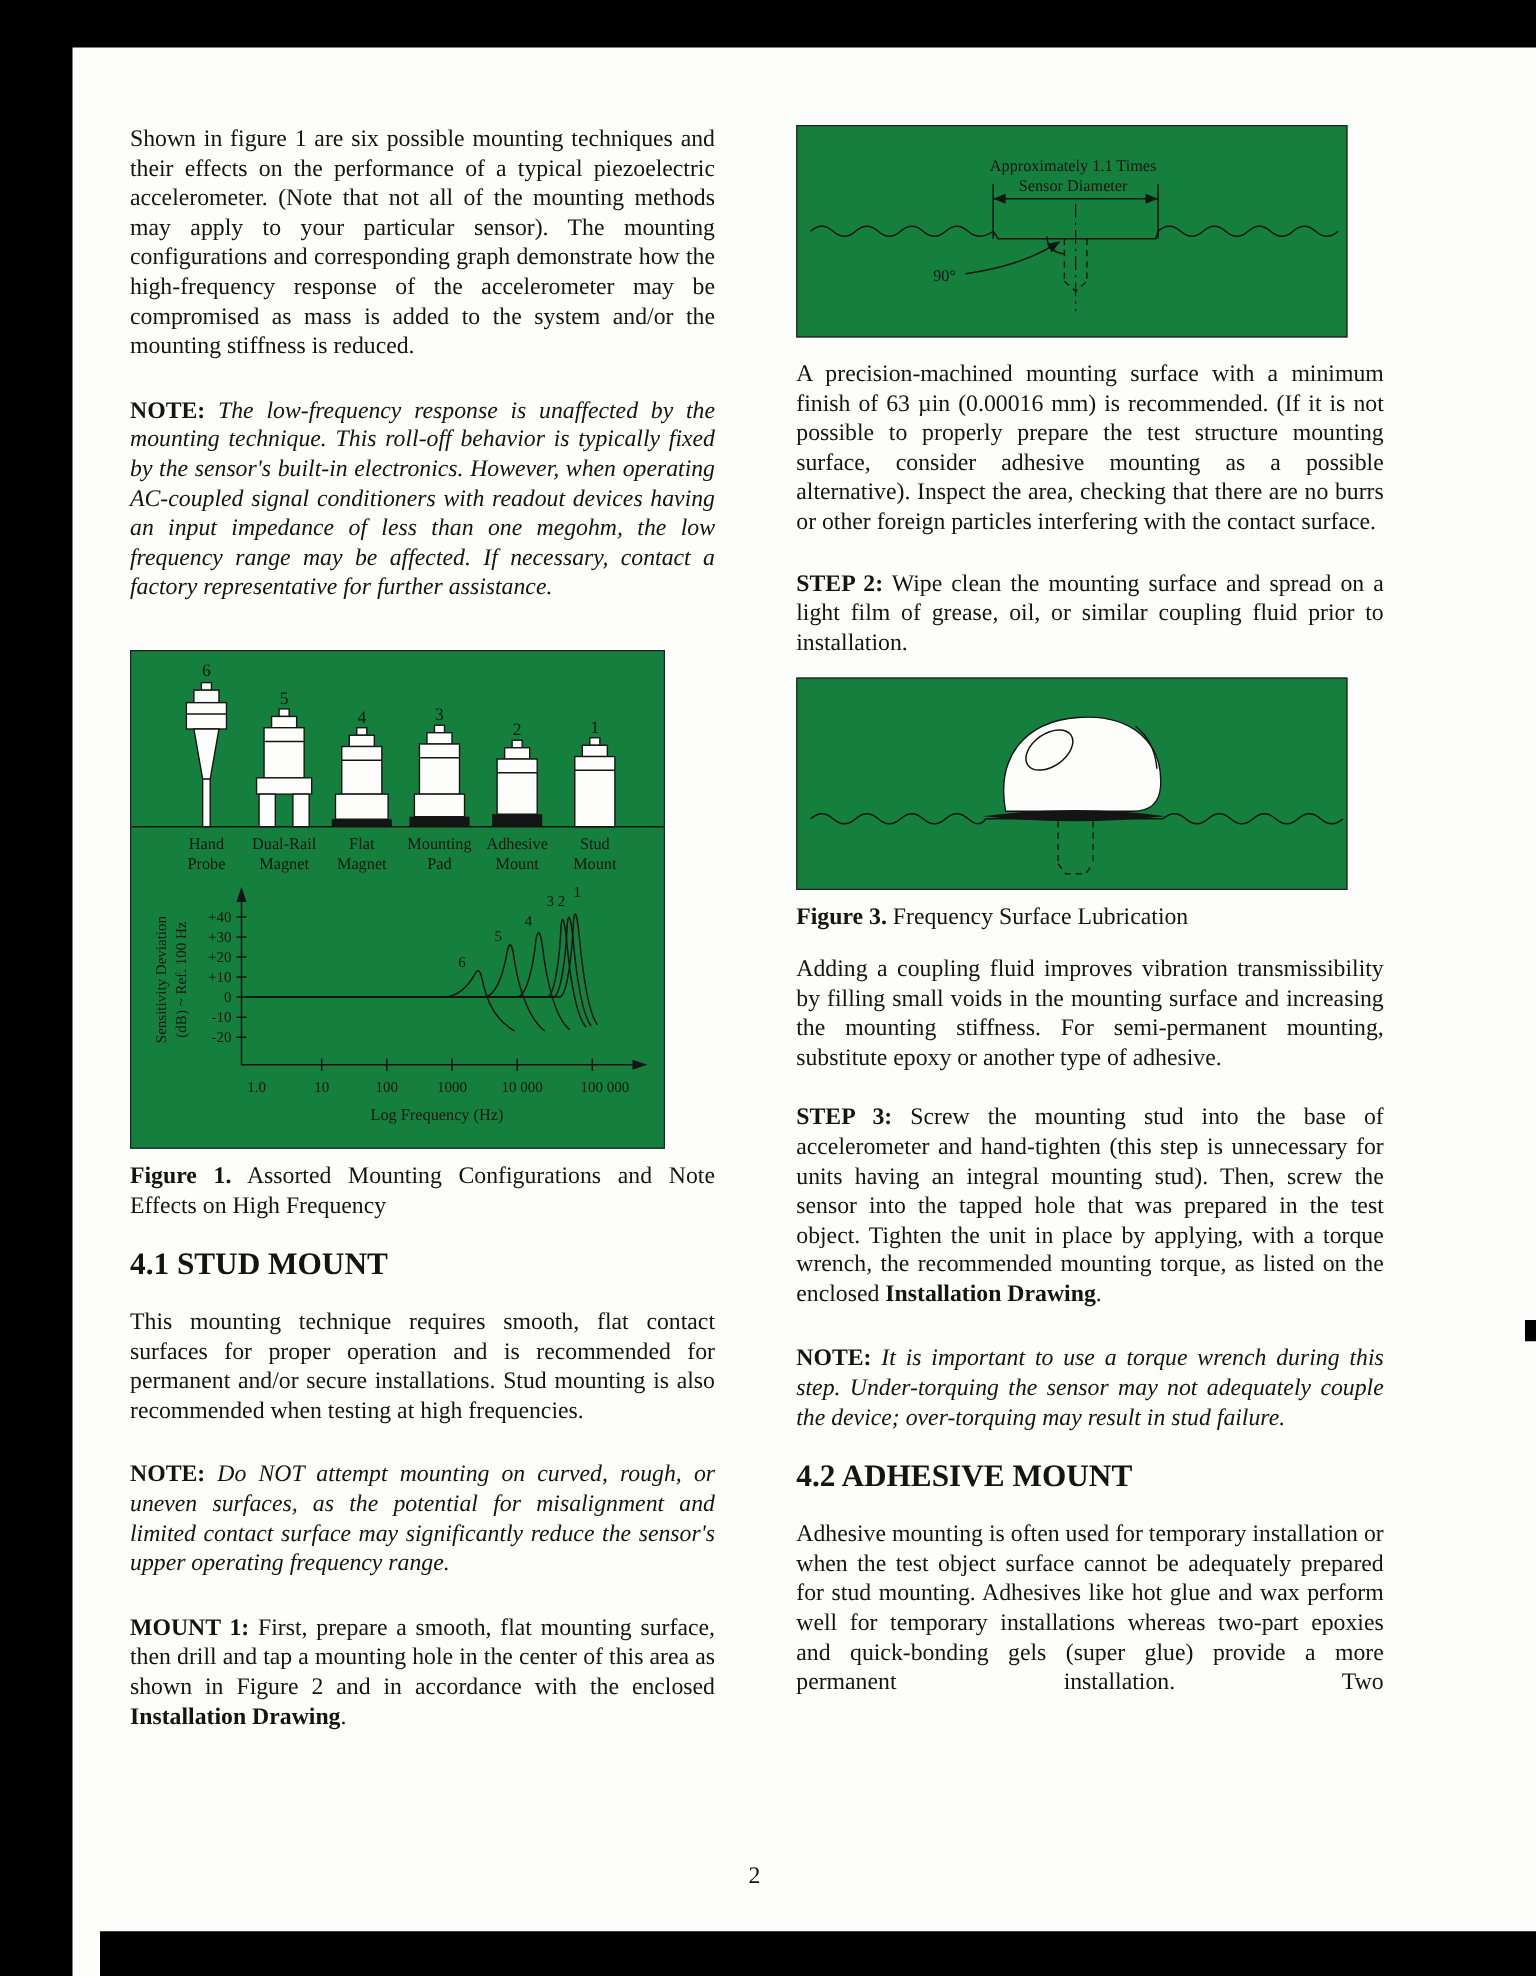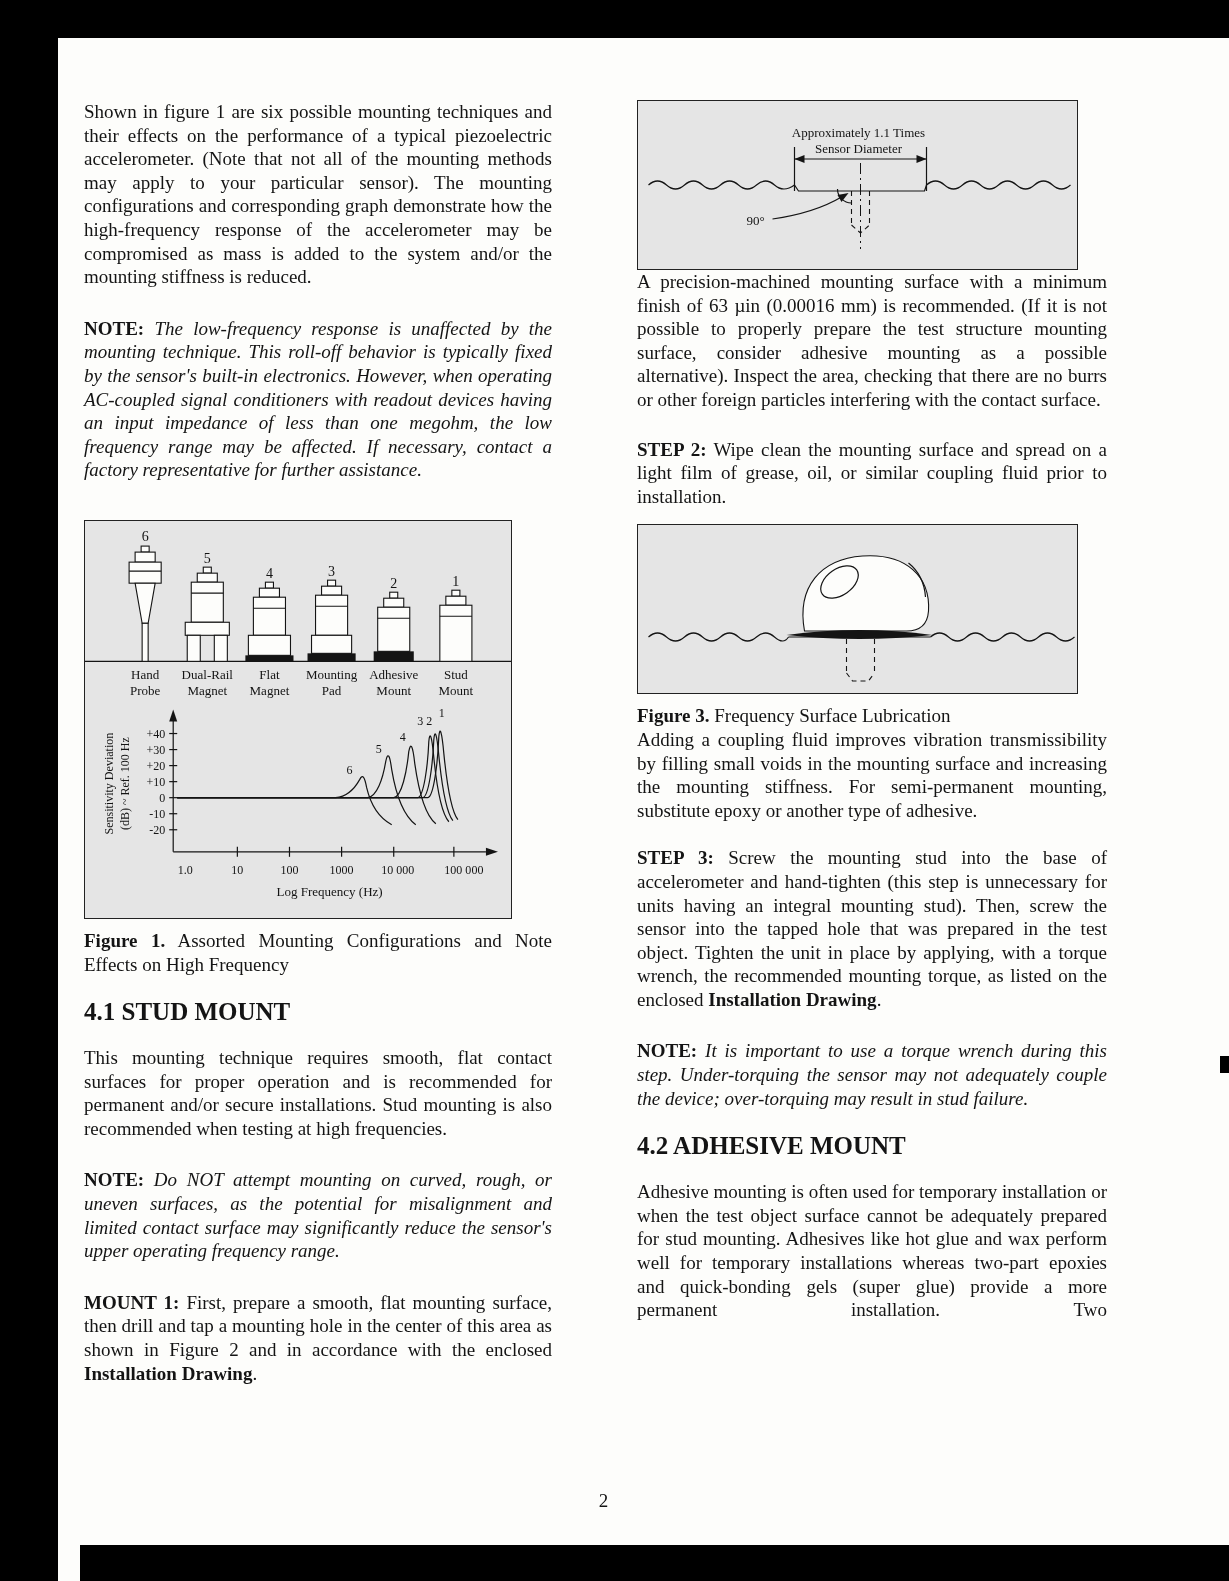--- a/index.html
+++ b/index.html
@@ -10,34 +10,34 @@
     font-family:"Liberation Serif", serif;
     overflow:hidden; margin:0 auto;
   }
   
   .scan-top    { position:absolute; left:0; top:0; width:100%; height:38px; background:#000; }
   .scan-left   { position:absolute; left:0; top:0; width:58px; height:100%; background:#000; }
   .scan-bottom { position:absolute; left:80px; bottom:0; width:1149px; height:36px; background:#000; }
   .scan-tick   { position:absolute; right:0; top:1056px; width:9px; height:17px; background:#000; }
 
   .col { position:absolute; top:100px; }
-  .col-left  { left:84px; width:468px; }
+  .col-left  { left:104px; width:468px; }
   .col-right { left:637px; width:470px; }
 
   p.body { font-size:19px; line-height:23.6px; text-align:justify; }
   p.caption { font-size:19px; line-height:23.6px; text-align:justify; }
   p.caption-single { font-size:19px; line-height:23.6px; }
   h3.sect { font-size:25px; line-height:24px; font-weight:bold; }
   .last-just { text-align-last: justify; }
 
-  .mt10{margin-top:10px}.mt16{margin-top:16px}.mt18{}
+  .mt10{margin-top:10px}.mt16{margin-top:16px}.mt18{margin-top:18px}
   .mt22{margin-top:22px}.mt24{margin-top:24px}.mt26{margin-top:26px}
   .mt28{margin-top:28px}.mt38{margin-top:38px}
 
-  .figbox { border:1.4px solid #222; background:#e5e5e5; }
+  .figbox { border:1.4px solid #222; background:#15803d; }
   .fig1-box { width:428px; height:399px; }
   .fig23-box { width:441px; height:170px; }
   .figbox svg { display:block; width:100%; height:100%; }
 
   svg text { font-family:"Liberation Serif", serif; fill:#141414; font-size:13px; }
   svg .num { font-size:14px; }
   svg .tick { font-size:12px; }
   svg .ylab { font-size:12px; }
   svg .xlab { font-size:13px; }
   svg .cl { font-size:12px; }

